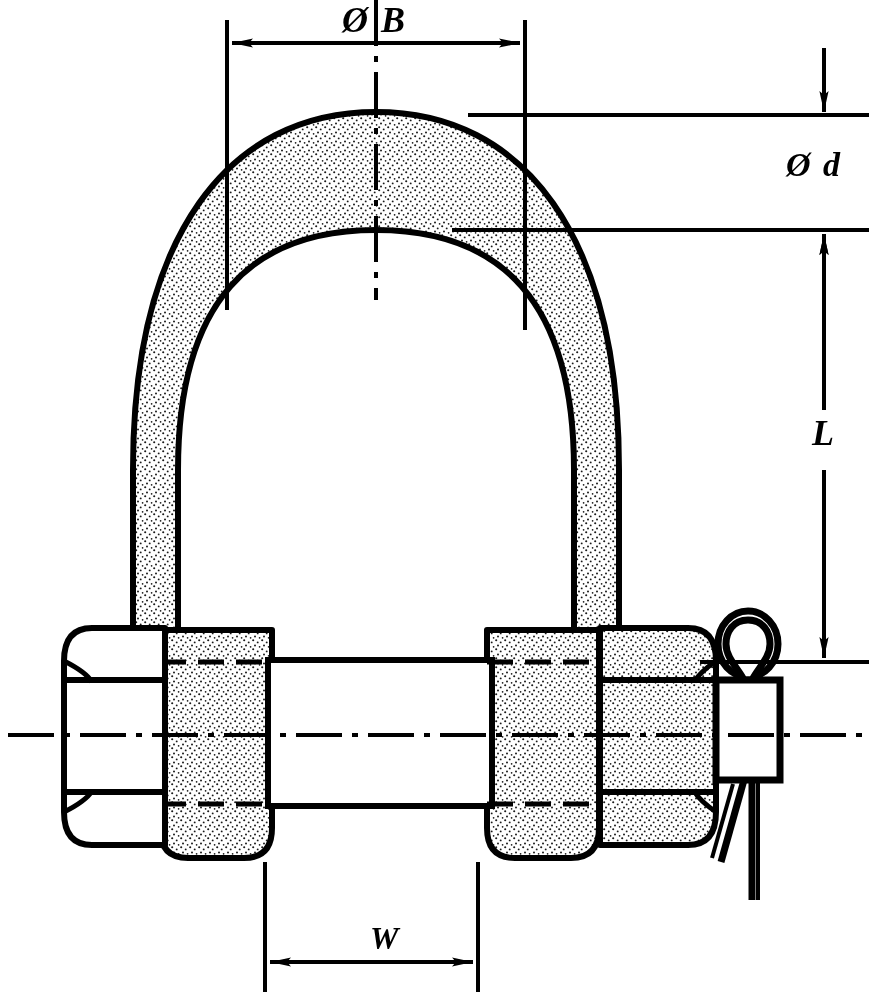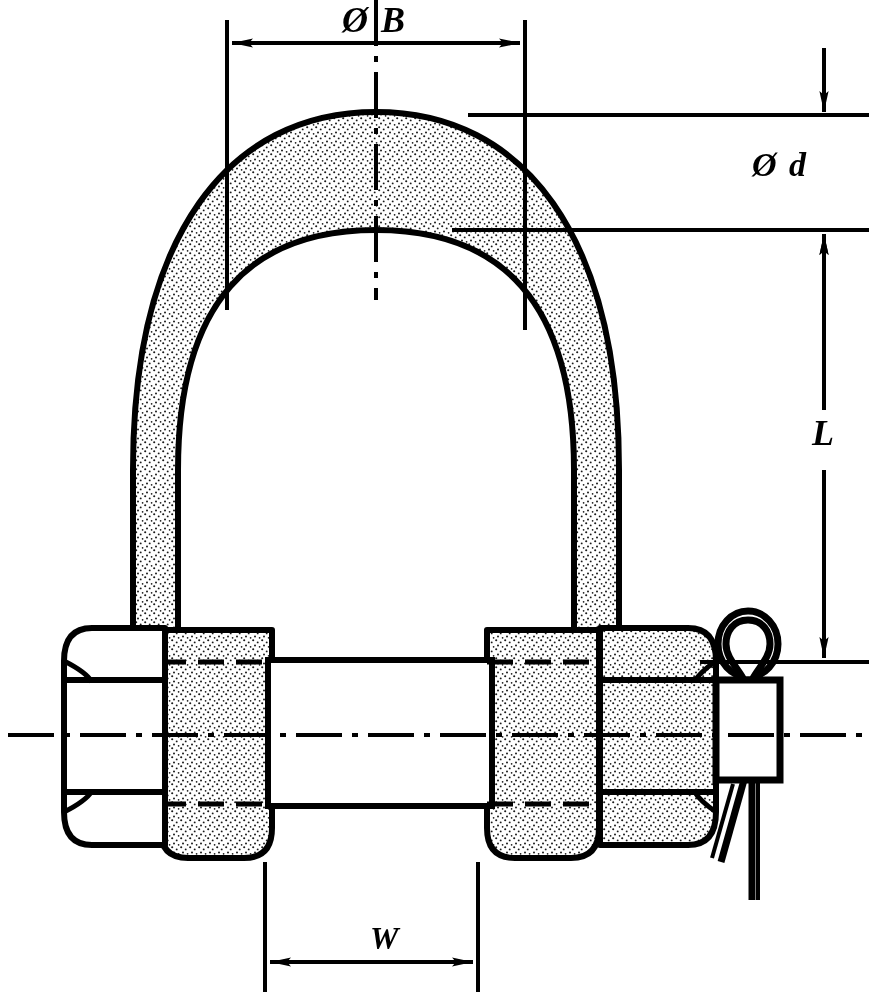--- a/index.html
+++ b/index.html
@@ -11,21 +11,21 @@
     position:absolute;
     font-family:"Liberation Serif",serif;
     font-weight:bold;
     font-style:italic;
     color:#000;
     white-space:nowrap;
     line-height:1;
     user-select:none;
   }
   .lbl-B{left:342px;top:2px;font-size:36px;letter-spacing:2px;}
-  .lbl-d{left:752px;top:148px;font-size:34px;letter-spacing:2px;text-align:right;}
+  .lbl-d{left:786px;top:148px;font-size:34px;letter-spacing:2px;text-align:right;}
   .lbl-L{left:812px;top:415px;font-size:36px;}
   .lbl-W{left:370px;top:922px;font-size:32px;}
 </style>
 </head>
 <body>
 
 <div id="stage">
 
   <svg width="877" height="1000" viewBox="0 0 877 1000">
     <defs>

